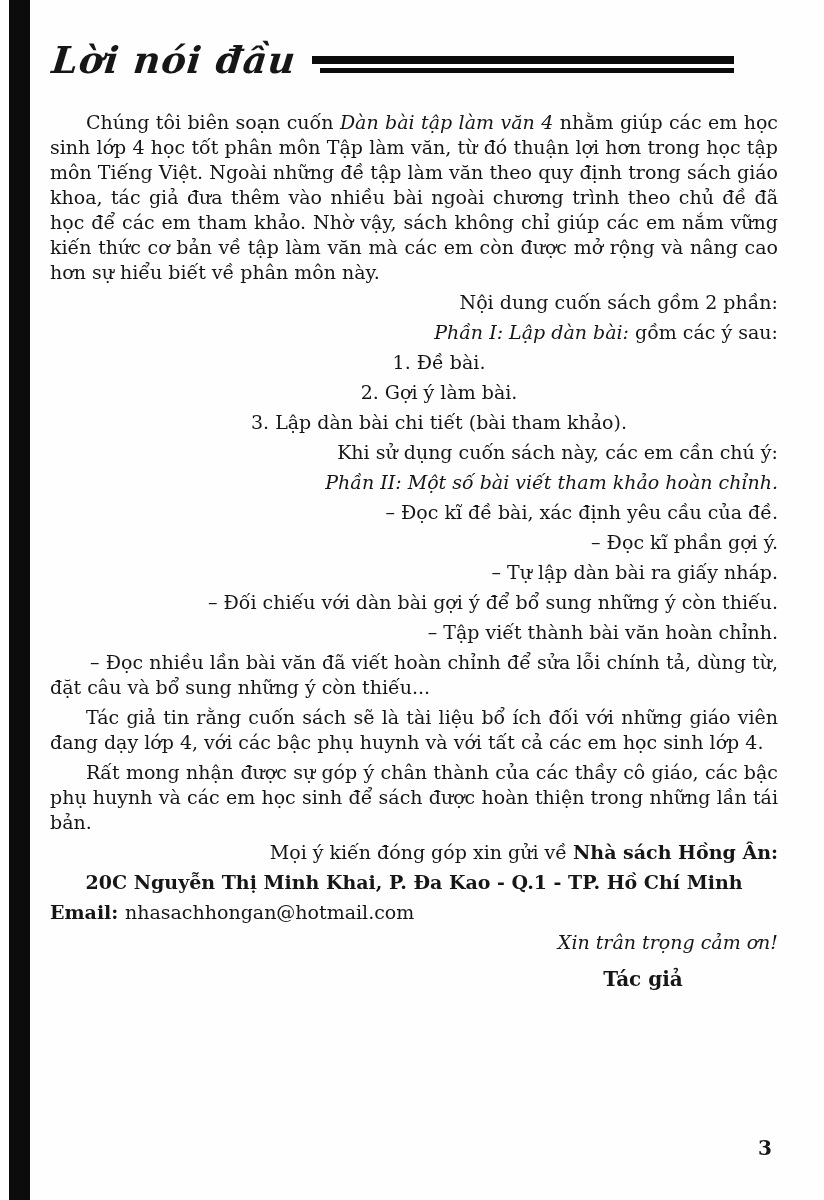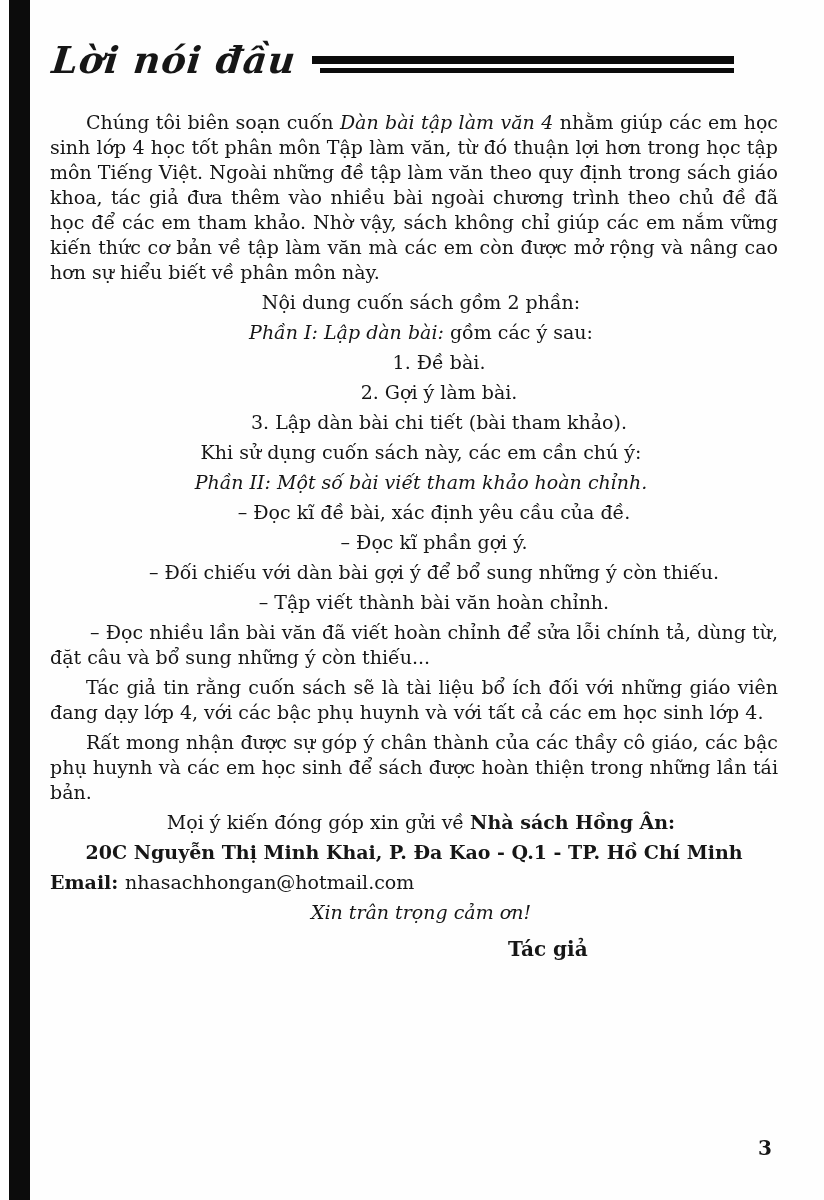--- a/index.html
+++ b/index.html
@@ -38,26 +38,26 @@
     font-size:19px; line-height:25px;
     text-align:justify;
     margin:0 0 5px 0;
   }
   .indent { text-indent:36px; }
   .small-indent { text-indent:14px; }
   .num-item { text-indent:50px; text-align:center; }
   .bullet { text-indent:40px; }
   .italic { font-style:italic; }
   .bold { font-weight:bold; }
-  .left { text-align:center; }
+  .left { text-align:right; }
   .address-line { text-align:center; font-weight:bold; text-indent:0; }
   .email-line { text-align:left; text-indent:0; }
   .signature {
     font-weight:bold; font-size:20px;
-    text-align:left; padding-left:458px;
+    text-align:center; padding-left:458px;
     margin-top:12px;
   }
   .page-number {
     position:absolute; right:52px; bottom:40px;
     font-weight:bold; font-size:20px;
   }
 </style>
 </head>
 <body>
 
@@ -84,20 +84,21 @@
     <p class="para num-item">1. Đề bài.</p>
     <p class="para num-item">2. Gợi ý làm bài.</p>
     <p class="para num-item">3. Lập dàn bài chi tiết (bài tham khảo).</p>
 
     <p class="para small-indent left">Khi sử dụng cuốn sách này, các em cần chú ý:</p>
 
     <p class="para small-indent left italic">Phần II: Một số bài viết tham khảo hoàn chỉnh.</p>
 
     <p class="para bullet left">– Đọc kĩ đề bài, xác định yêu cầu của đề.</p>
     <p class="para bullet left">– Đọc kĩ phần gợi ý.</p>
+    <p class="para bullet left">– Tự lập dàn bài ra giấy nháp.</p>
     <p class="para bullet left">– Đối chiếu với dàn bài gợi ý để bổ sung những ý còn thiếu.</p>
     <p class="para bullet left">– Tập viết thành bài văn hoàn chỉnh.</p>
     <p class="para bullet">– Đọc nhiều lần bài văn đã viết hoàn chỉnh để sửa lỗi chính tả, dùng từ, đặt câu và bổ sung những ý còn thiếu...</p>
 
     <p class="para indent">Tác giả tin rằng cuốn sách sẽ là tài liệu bổ ích đối với những giáo viên đang dạy lớp 4, với các bậc phụ huynh và với tất cả các em học sinh lớp 4.</p>
     <p class="para indent">Rất mong nhận được sự góp ý chân thành của các thầy cô giáo, các bậc phụ huynh và các em học sinh để sách được hoàn thiện trong những lần tái bản.</p>
 
     <p class="para small-indent left"><span>Mọi ý kiến đóng góp xin gửi về </span><span class="bold">Nhà sách Hồng Ân:</span></p>
 
     <p class="para address-line">20C Nguyễn Thị Minh Khai, P. Đa Kao - Q.1 - TP. Hồ Chí Minh</p>

